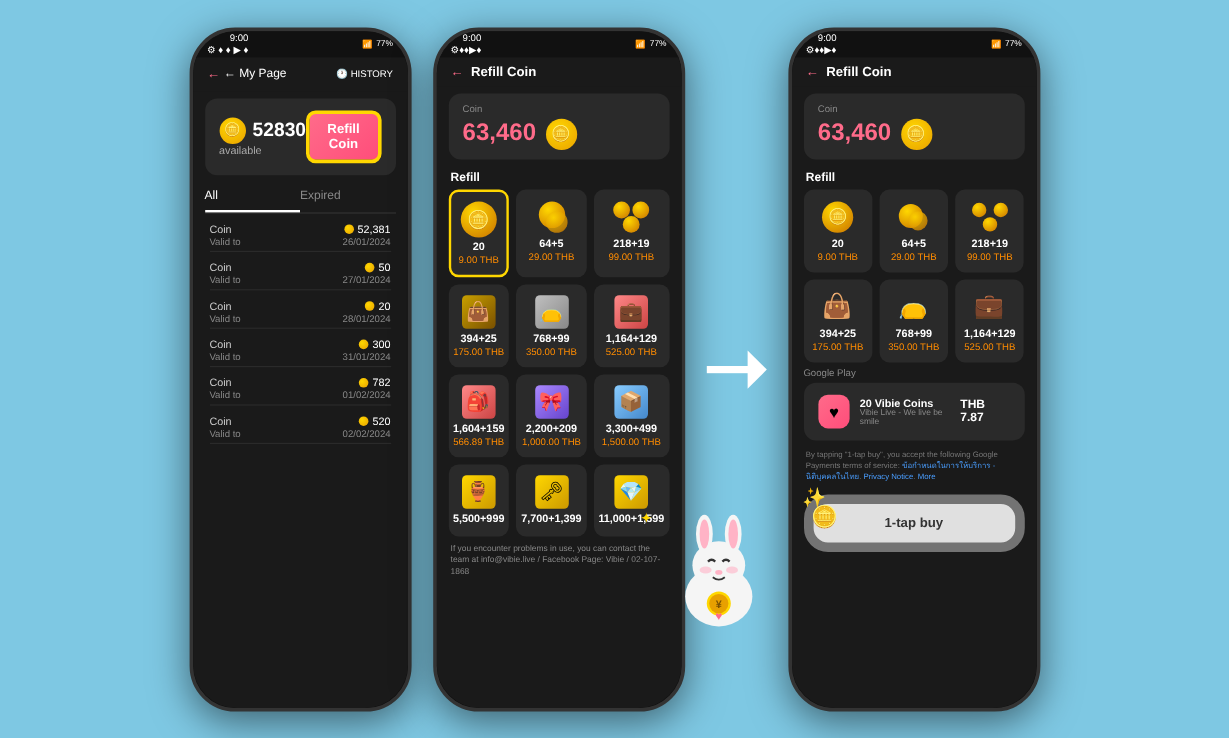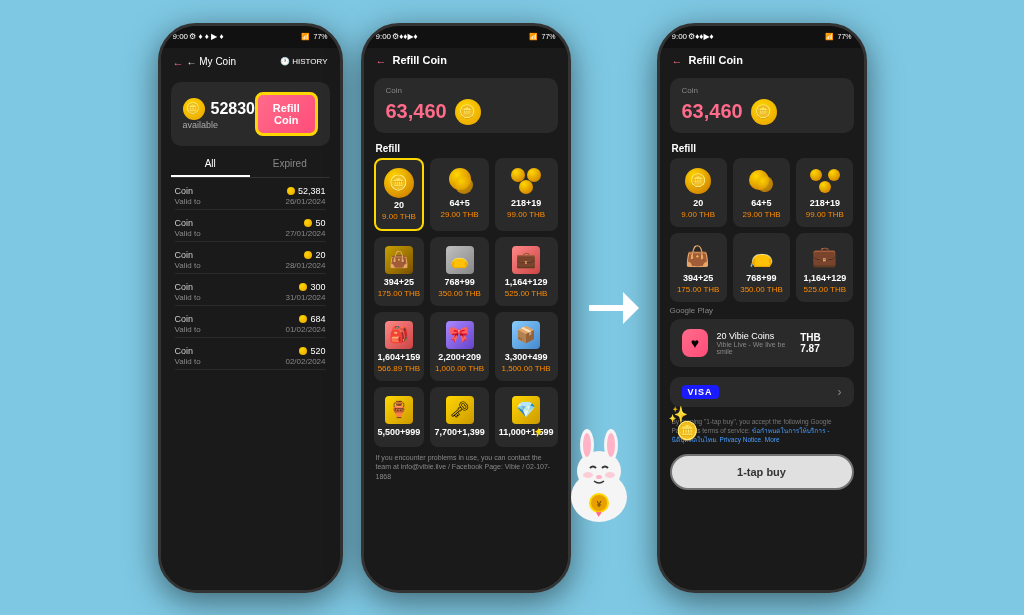--- a/index.html
+++ b/index.html
@@ -51,21 +51,21 @@
       background: #111;
       height: 22px;
       display: flex;
       align-items: center;
       justify-content: space-between;
       padding: 0 12px;
       font-size: 8px;
       color: #fff;
       flex-shrink: 0;
     }
-    .status-left { display: flex; align-items: flex-start; gap: 1px; }
+    .status-left { display: flex; align-items: flex-end; gap: 1px; flex-direction: column; }
     .status-right { display: flex; align-items: center; gap: 3px; font-size: 7px; }
 
     
     .top-nav {
       background: #1a1a1a;
       display: flex;
       align-items: center;
       justify-content: space-between;
       padding: 8px 12px;
       flex-shrink: 0;
@@ -113,21 +113,20 @@
       cursor: pointer;
     }
     .tabs-row {
       display: flex;
       border-bottom: 1px solid #333;
       flex-shrink: 0;
       margin: 0 10px;
     }
     .tab {
       flex: 1;
-      text-align: center;
       padding: 6px 0;
       font-size: 10px;
       color: #888;
     }
     .tab.active { color: #fff; border-bottom: 2px solid #fff; }
     .coin-list {
       flex: 1;
       overflow: hidden;
       padding: 4px 0;
     }
@@ -271,21 +270,21 @@
       justify-content: space-between;
     }
     .payment-left { display: flex; align-items: center; gap: 8px; }
     .payment-app-icon {
       width: 28px; height: 28px;
       background: linear-gradient(135deg, #ff6b8a, #ff4d7a);
       border-radius: 8px;
       display: flex; align-items: center; justify-content: center;
       font-size: 14px;
     }
-    .payment-name { color: #fff; font-size: 9px; font-weight: normal; }
+    .payment-name { color: #fff; font-size: 9px; font-weight: bold; }
     .payment-sub { color: #888; font-size: 7px; }
     .payment-price { color: #fff; font-size: 10px; font-weight: bold; }
     .visa-row {
       background: #2a2a2a;
       border-radius: 10px;
       margin: 6px 10px;
       padding: 8px 12px;
       display: flex;
       align-items: center;
       justify-content: space-between;
@@ -338,21 +337,21 @@
           </div>
           <div class="status-right">
             <span>📶</span>
             <span>77%</span>
           </div>
         </div>
 
         <div class="top-nav">
           <div class="back-btn">
             <span>←</span>
-            <span style="color:#fff;font-size:10px;">← My Coin</span>
+            <span style="color:#fff;font-size:10px;">← My Page</span>
           </div>
           <div class="history-btn">
             <span>🕐</span>
             <span>HISTORY</span>
           </div>
         </div>
 
         <div class="coin-balance-row">
           <div>
             <div class="coin-count">
@@ -420,21 +419,21 @@
             <div class="valid-row">
                 <span>Valid to</span>
                 <span>31/01/2024</span>
               </div>
           </div>
           <div class="coin-item">
             <div class="coin-item-row">
                 <span class="coin-label">Coin</span>
                 <div class="coin-value">
                   <div class="coin-dot"></div>
-                  <span>684</span>
+                  <span>782</span>
                 </div>
               </div>
             <div class="valid-row">
                 <span>Valid to</span>
                 <span>01/02/2024</span>
               </div>
           </div>
           <div class="coin-item">
             <div class="coin-item-row">
                 <span class="coin-label">Coin</span>
@@ -711,28 +710,24 @@
               <div class="payment-app-icon">♥</div>
               <div>
                 <div class="payment-name">20 Vibie Coins</div>
                 <div class="payment-sub">Vibie Live - We live be smile</div>
               </div>
             </div>
             <div class="payment-price">THB 7.87</div>
           </div>
         </div>
 
-        <div class="visa-row">
-          <div class="visa-badge">VISA</div>
-          <div class="chevron-right">›</div>
-        </div>
 
         <div class="terms-text">
           By tapping "1-tap buy", you accept the following Google Payments terms of service: <span class="terms-link">ข้อกำหนดในการให้บริการ - นิติบุคคลในไทย</span>. <span class="terms-link">Privacy Notice</span>. <span class="terms-link">More</span>
         </div>
 
-        <div class="tap-buy-btn" style="border: 2px solid #737373;">1-tap buy</div>
+        <div class="tap-buy-btn" style="border: 8px solid #737373;">1-tap buy</div>
 
       </div>
     </div>
 
   </div>
 </div>
 
 </body></html>

